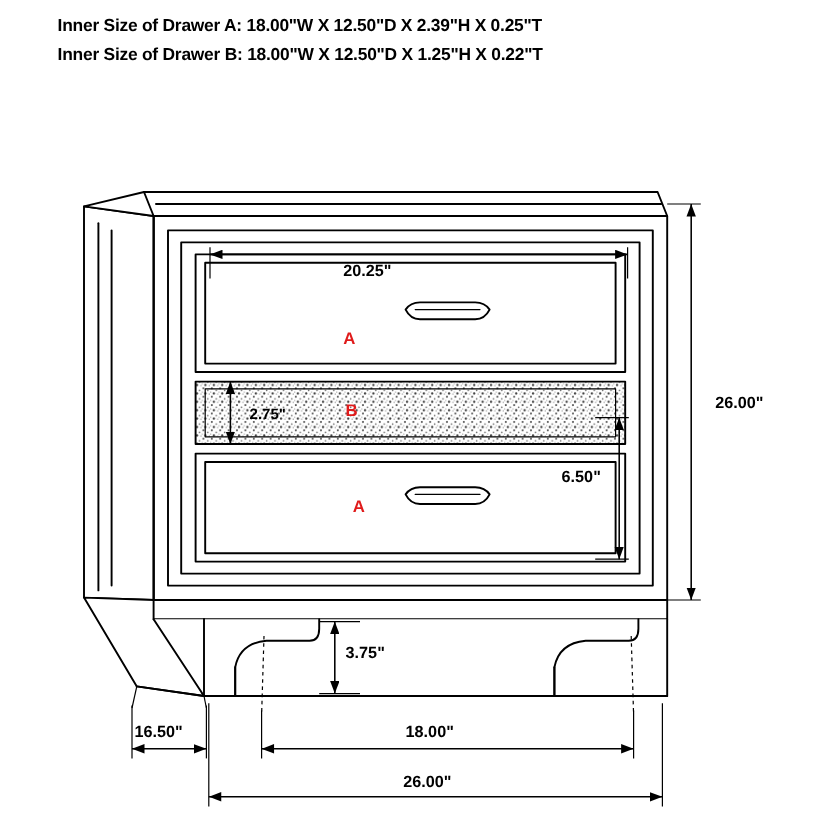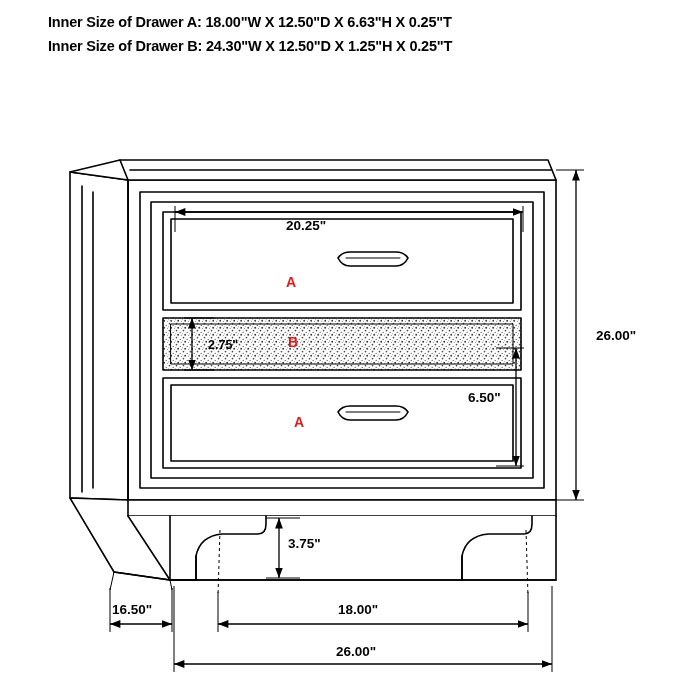--- a/index.html
+++ b/index.html
@@ -54,22 +54,22 @@
     font-weight: bold;
     color: #000;
     white-space: nowrap;
   }
 </style>
 </head>
 <body>
 
 <div id="root">
 
-  <div class="hdr" id="hdr1">Inner Size of Drawer A: 18.00"W X 12.50"D X 6.63"H X 0.25"T</div>
-  <div class="hdr" id="hdr2">Inner Size of Drawer B: 24.30"W X 12.50"D X 1.25"H X 0.25"T</div>
+  <div class="hdr" id="hdr1">Inner Size of Drawer A: 18.00"W X 12.50"D X 2.39"H X 0.25"T</div>
+  <div class="hdr" id="hdr2">Inner Size of Drawer B: 18.00"W X 12.50"D X 1.25"H X 0.22"T</div>
 
   <svg class="layer" viewBox="0 0 700 700">
     <defs>
       <marker id="arrow" markerWidth="9" markerHeight="9" refX="8" refY="3" orient="auto" markerUnits="strokeWidth">
         <path d="M0,0 L8,3 L0,6 z" fill="#000"></path>
       </marker>
       <marker id="arrowStart" markerWidth="9" markerHeight="9" refX="0" refY="3" orient="auto" markerUnits="strokeWidth">
         <path d="M8,0 L0,3 L8,6 z" fill="#000"></path>
       </marker>
       <pattern id="speck" width="7" height="7" patternUnits="userSpaceOnUse">

